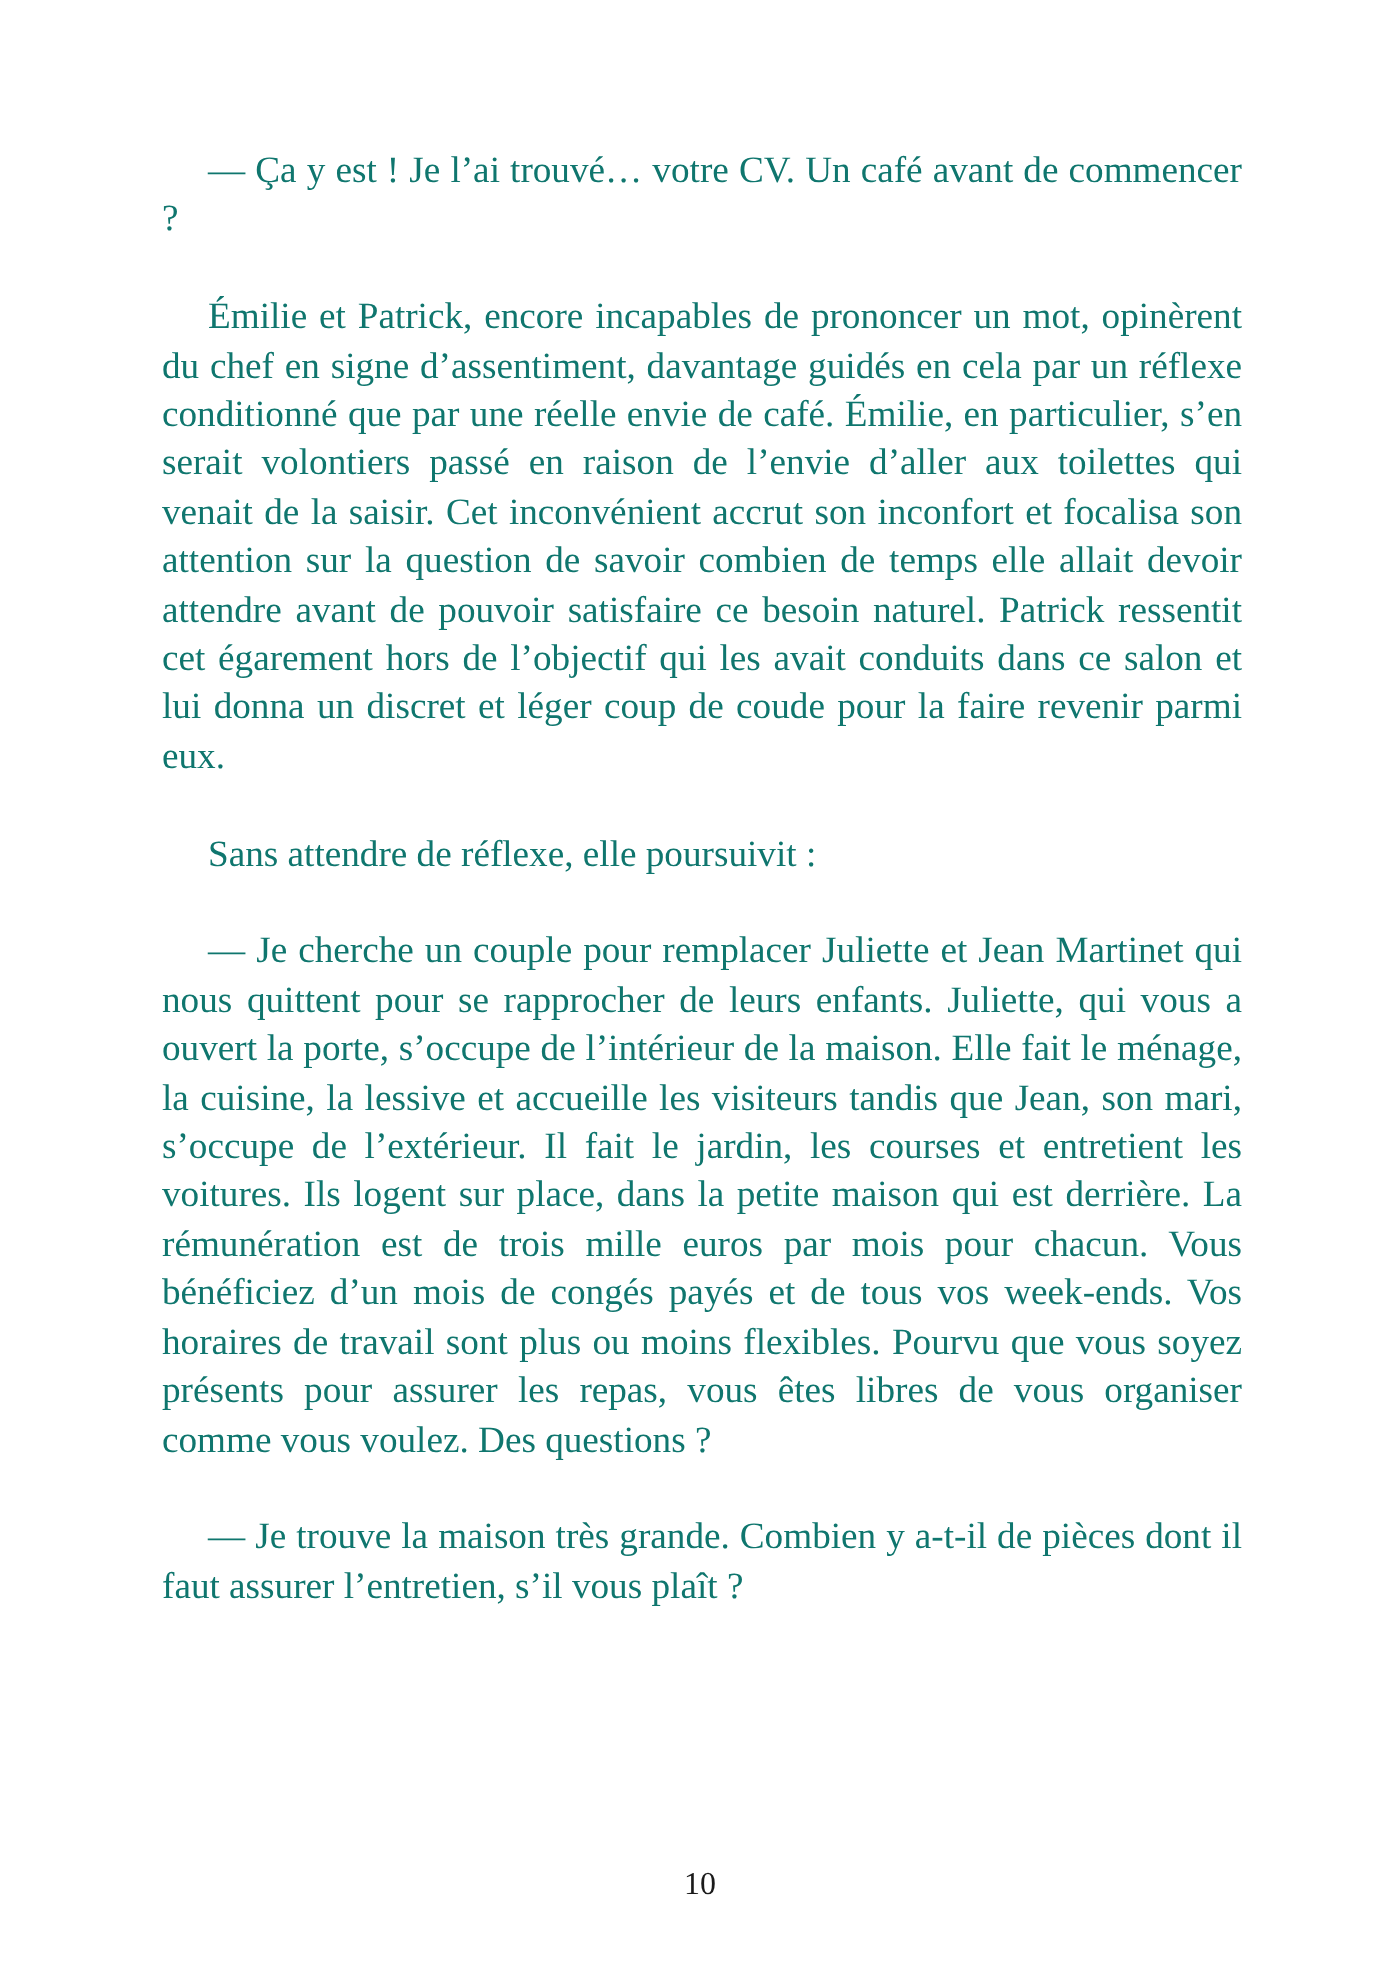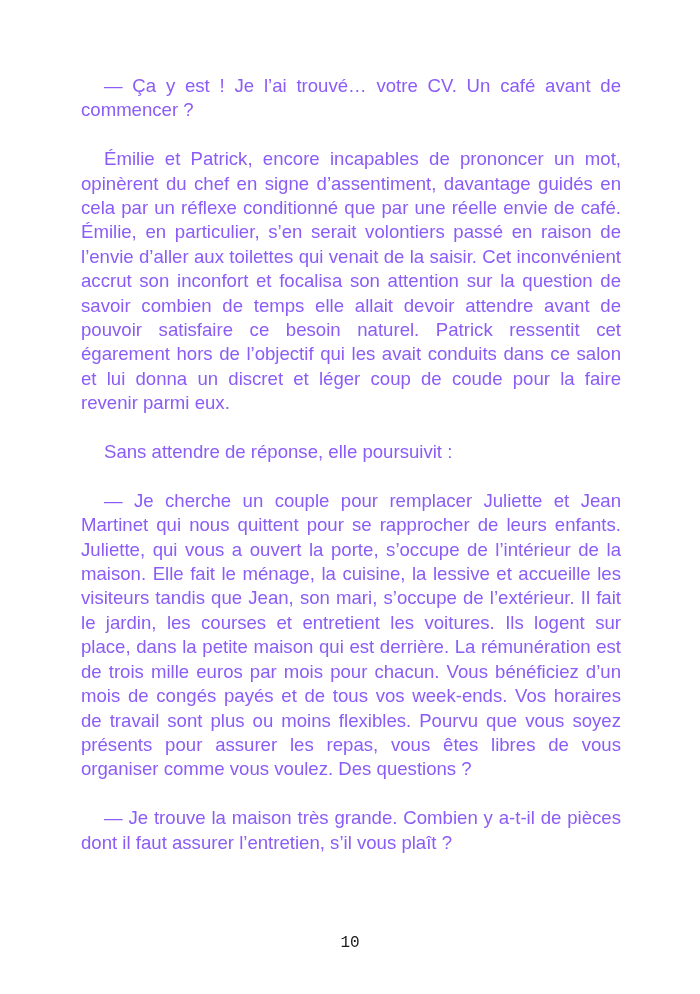--- a/index.html
+++ b/index.html
@@ -11,49 +11,49 @@
       width: 700px;
       height: 994px;
       position: relative;
       overflow: hidden;
     }
     .page {
       position: absolute;
       left: 81px;
       top: 74px;
       width: 540px;
-      font-family: Liberation Sans, sans-serif;
+      font-family: Liberation Serif, serif;
       font-size: 18.6px;
       line-height: 24.4px;
-      color: #8b5cf6;
+      color: #0f766e;
     }
     .para {
       margin: 0 0 24.4px 0;
       text-indent: 23px;
       text-align: justify;
       hyphens: none;
     }
     .para.last {
       margin-bottom: 16px;
     }
     .page-number {
       position: absolute;
       left: 0;
       width: 700px;
       top: 934px;
       text-align: center;
-      font-family: Liberation Mono, monospace;
+      font-family: Liberation Serif, serif;
       font-size: 16px;
       color: #1a1a1a;
     }
   </style>
 </head>
 <body>
 
 <div class="page">
   <p class="para">— Ça y est ! Je l’ai trouvé… votre CV. Un café avant de commencer ?</p>
   <p class="para">Émilie et Patrick, encore incapables de prononcer un mot, opinèrent du chef en signe d’assentiment, davantage guidés en cela par un réflexe conditionné que par une réelle envie de café. Émilie, en particulier, s’en serait volontiers passé en raison de l’envie d’aller aux toilettes qui venait de la saisir. Cet inconvénient accrut son inconfort et focalisa son attention sur la question de savoir combien de temps elle allait devoir attendre avant de pouvoir satisfaire ce besoin naturel. Patrick ressentit cet égarement hors de l’objectif qui les avait conduits dans ce salon et lui donna un discret et léger coup de coude pour la faire revenir parmi eux.</p>
-  <p class="para">Sans attendre de réponse, elle poursuivit :</p>
+  <p class="para">Sans attendre de réflexe, elle poursuivit :</p>
   <p class="para">— Je cherche un couple pour remplacer Juliette et Jean Martinet qui nous quittent pour se rapprocher de leurs enfants. Juliette, qui vous a ouvert la porte, s’occupe de l’intérieur de la maison. Elle fait le ménage, la cuisine, la lessive et accueille les visiteurs tandis que Jean, son mari, s’occupe de l’extérieur. Il fait le jardin, les courses et entretient les voitures. Ils logent sur place, dans la petite maison qui est derrière. La rémunération est de trois mille euros par mois pour chacun. Vous bénéficiez d’un mois de congés payés et de tous vos week-ends. Vos horaires de travail sont plus ou moins flexibles. Pourvu que vous soyez présents pour assurer les repas, vous êtes libres de vous organiser comme vous voulez. Des questions ?</p>
   <p class="para last">— Je trouve la maison très grande. Combien y a-t-il de pièces dont il faut assurer l’entretien, s’il vous plaît ?</p>
 </div>
 
 <div class="page-number">10</div>
 
 </body></html>

